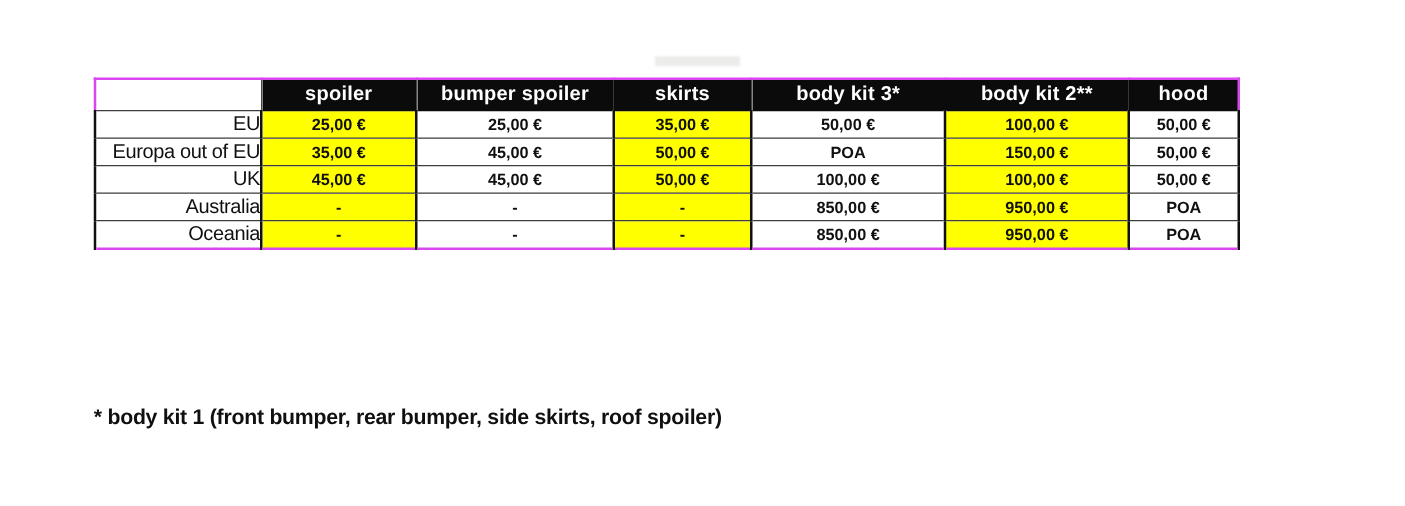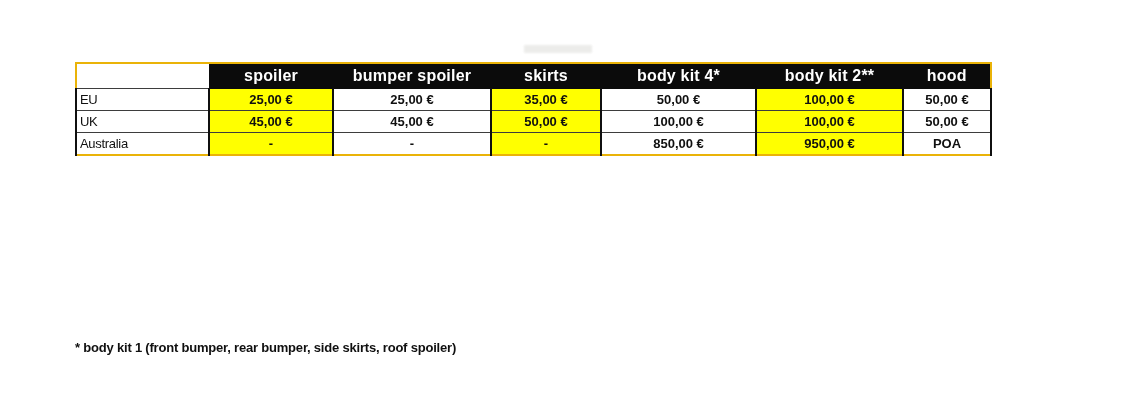--- a/index.html
+++ b/index.html
@@ -21,21 +21,21 @@
     background: #e9e9e7;
     filter: blur(1px);
     opacity: 0.85;
   }
   table.price-table {
     position: absolute;
     left: 75px;
     top: 62px;
     border-collapse: collapse;
     table-layout: fixed;
-    border: 2px solid #eab308;
+    border: 2px solid #d946ef;
   }
   .price-table col.c-region { width: 133px; }
   .price-table col.c-spoiler { width: 124px; }
   .price-table col.c-bumperspoiler { width: 158px; }
   .price-table col.c-bumper { width: 110px; }
   .price-table col.c-bodykit1 { width: 155px; }
   .price-table col.c-bodykit2 { width: 147px; }
   .price-table col.c-hood { width: 88px; }
   .price-table th, .price-table td { padding: 0; overflow: hidden; white-space: nowrap; }
   .price-table thead th {
@@ -60,34 +60,34 @@
     font-weight: bold;
     text-align: center;
     vertical-align: middle;
     border-top: 1px solid #3d3d3d;
     border-bottom: 1px solid #3d3d3d;
     border-left: 2px solid #101010;
     border-right: 2px solid #101010;
   }
   .price-table tbody td.region {
     font-weight: normal;
-    font-size: 13px;
-    text-align: left;
+    font-size: 16px;
+    text-align: right;
     padding-left: 3px;
     letter-spacing: -0.3px;
   }
   .price-table tbody td.hl {
     background: var(--hl, #ffff00);
   }
   .footnotes {
     position: absolute;
     left: 75px;
-    top: 337px;
+    top: 323px;
     color: #101010;
-    font-size: 13px;
+    font-size: 17px;
     font-weight: bold;
     line-height: 21.5px;
     letter-spacing: -0.2px;
   }
 </style>
 </head>
 <body>
 
 <div class="stage">
 
@@ -102,53 +102,71 @@
       <col class="c-bodykit1">
       <col class="c-bodykit2">
       <col class="c-hood">
     </colgroup>
     <thead>
       <tr>
         <th class="empty"></th>
         <th>spoiler</th>
         <th>bumper spoiler</th>
         <th>skirts</th>
-        <th>body kit 4*</th>
+        <th>body kit 3*</th>
         <th>body kit 2**</th>
         <th>hood</th>
       </tr>
     </thead>
     <tbody>
         <tr>
           <td class="region">EU</td>
           <td class="hl">25,00 €</td>
           <td class="">25,00 €</td>
           <td class="hl">35,00 €</td>
           <td class="">50,00 €</td>
           <td class="hl">100,00 €</td>
+          <td class="">50,00 €</td>
+        </tr>
+        <tr>
+          <td class="region">Europa out of EU</td>
+          <td class="hl">35,00 €</td>
+          <td class="">45,00 €</td>
+          <td class="hl">50,00 €</td>
+          <td class="">POA</td>
+          <td class="hl">150,00 €</td>
           <td class="">50,00 €</td>
         </tr>
         <tr>
           <td class="region">UK</td>
           <td class="hl">45,00 €</td>
           <td class="">45,00 €</td>
           <td class="hl">50,00 €</td>
           <td class="">100,00 €</td>
           <td class="hl">100,00 €</td>
           <td class="">50,00 €</td>
         </tr>
         <tr>
           <td class="region">Australia</td>
           <td class="hl">-</td>
           <td class="">-</td>
           <td class="hl">-</td>
           <td class="">850,00 €</td>
           <td class="hl">950,00 €</td>
           <td class="">POA</td>
         </tr>
+        <tr>
+          <td class="region">Oceania</td>
+          <td class="hl">-</td>
+          <td class="">-</td>
+          <td class="hl">-</td>
+          <td class="">850,00 €</td>
+          <td class="hl">950,00 €</td>
+          <td class="">POA</td>
+        </tr>
       </tbody>
   </table>
 
   <div class="footnotes">
     <div>* body kit 1 (front bumper, rear bumper, side skirts, roof spoiler)</div>
   </div>
 
 </div>
 
 </body></html>

